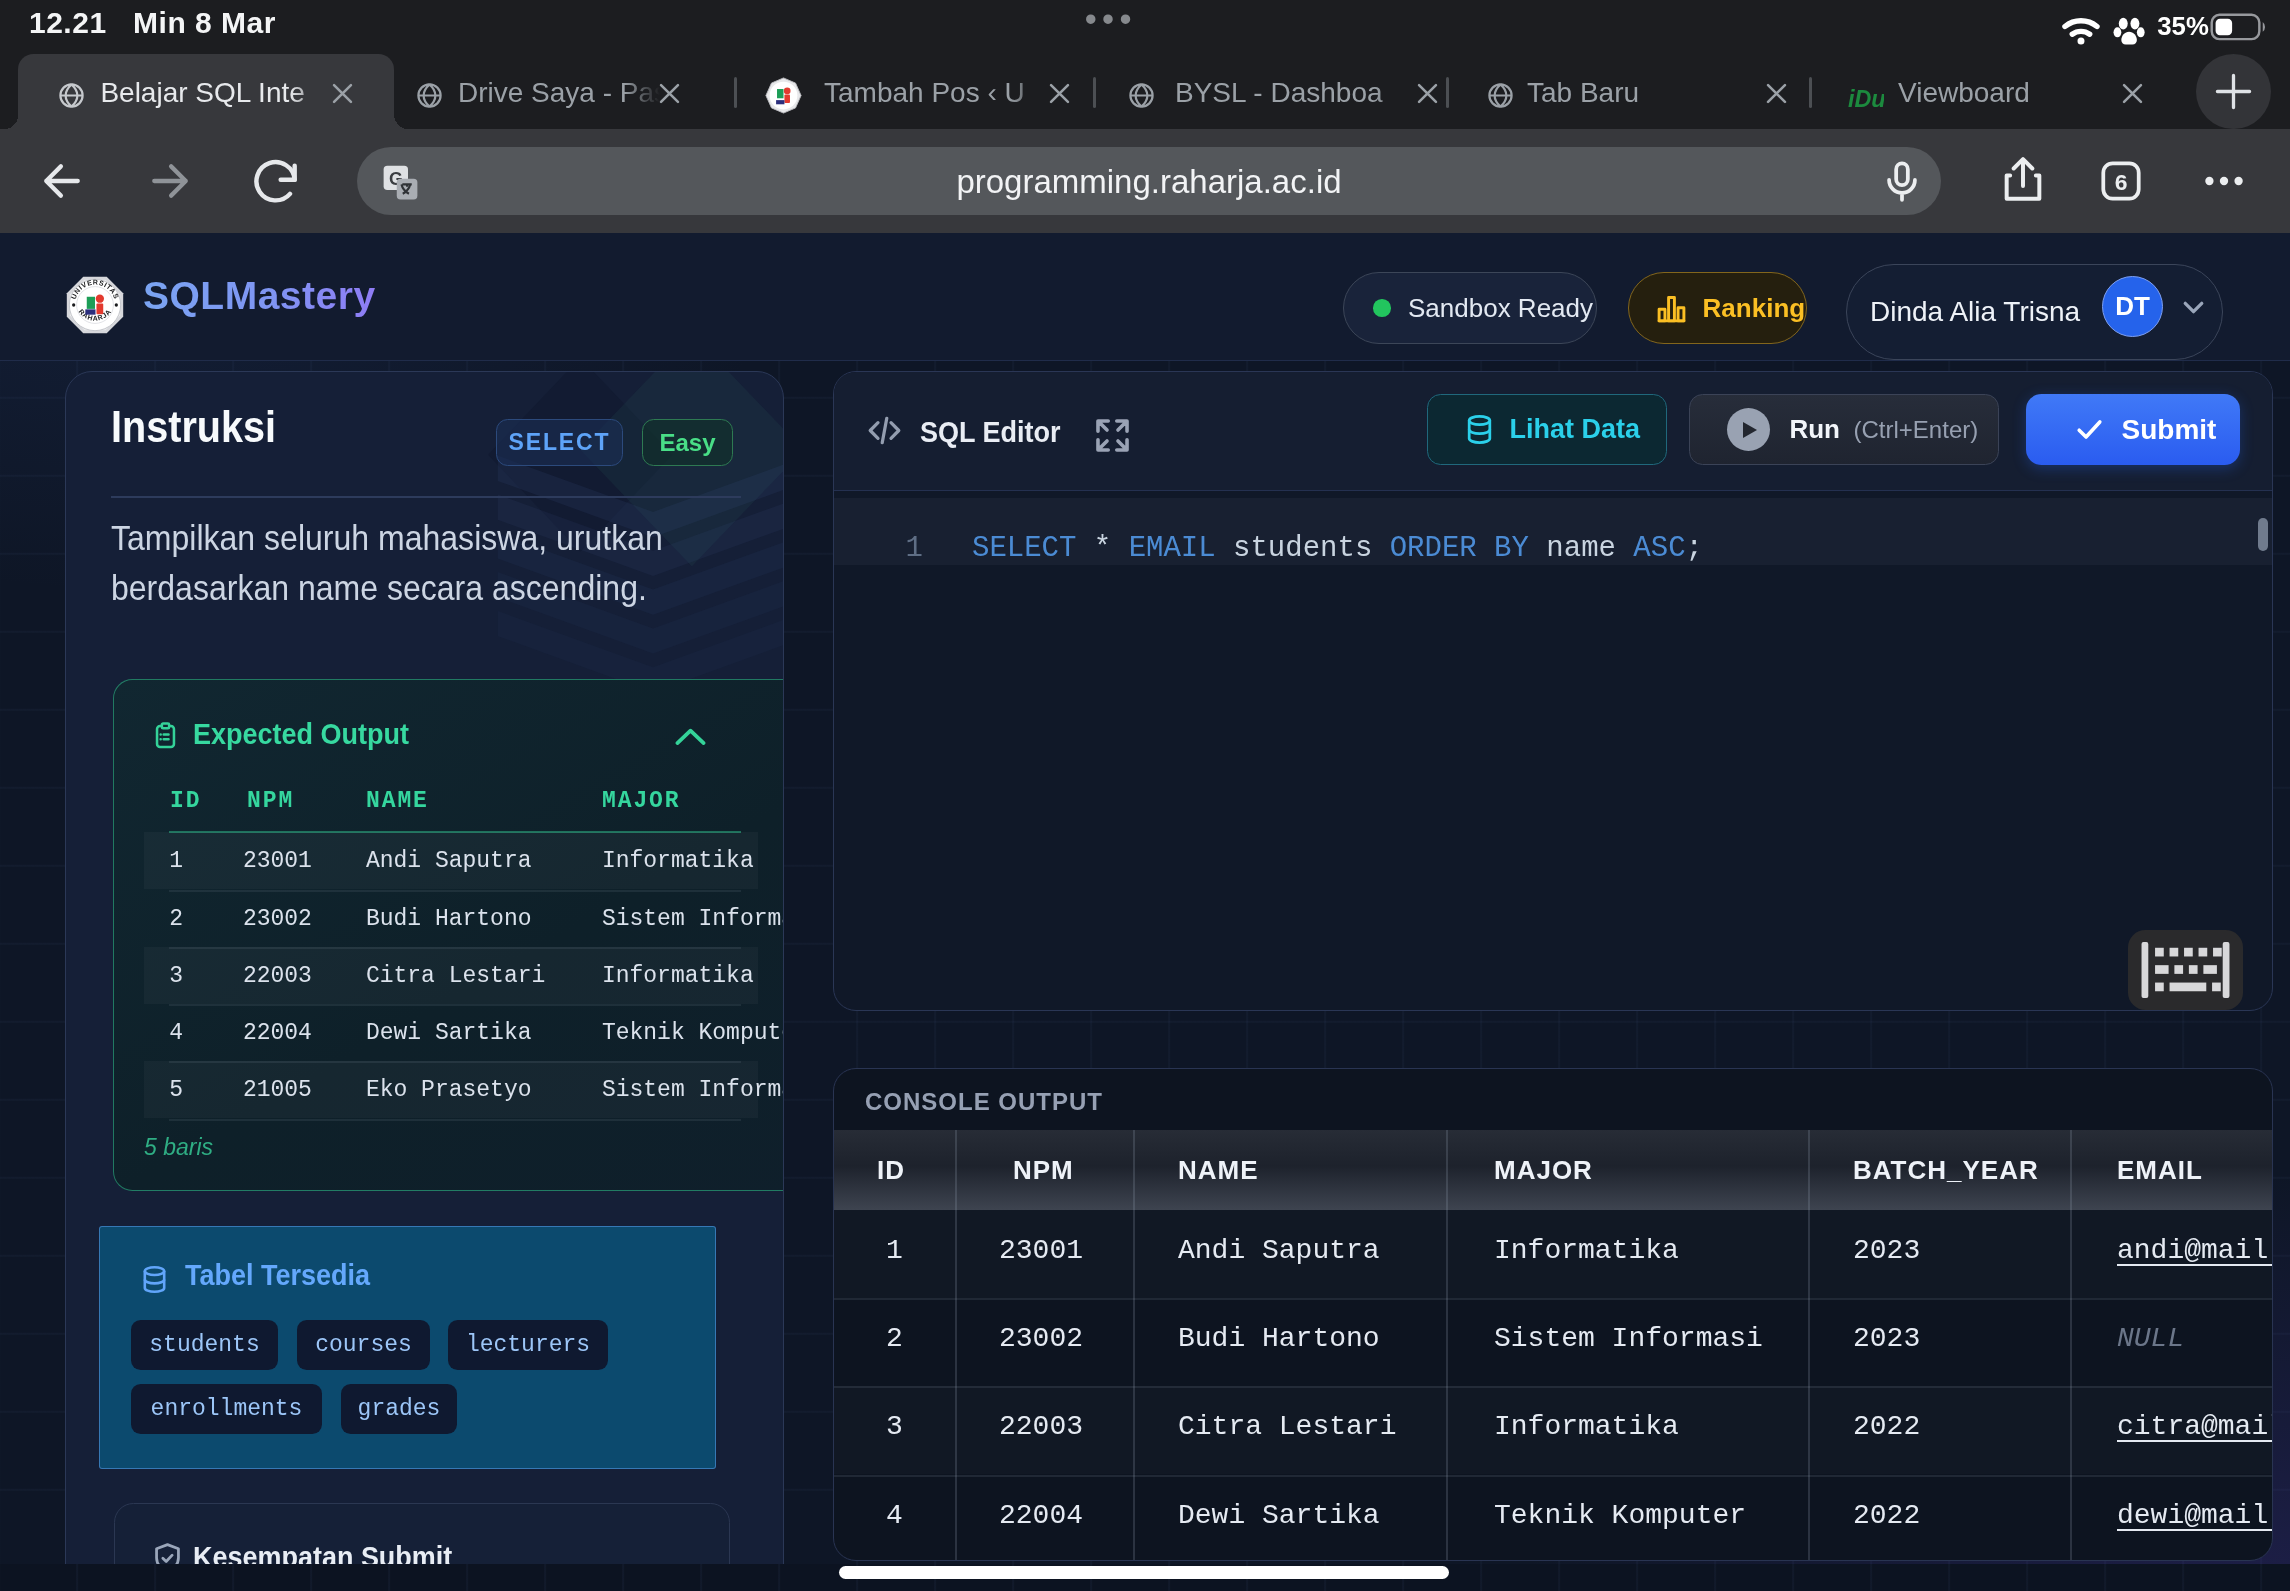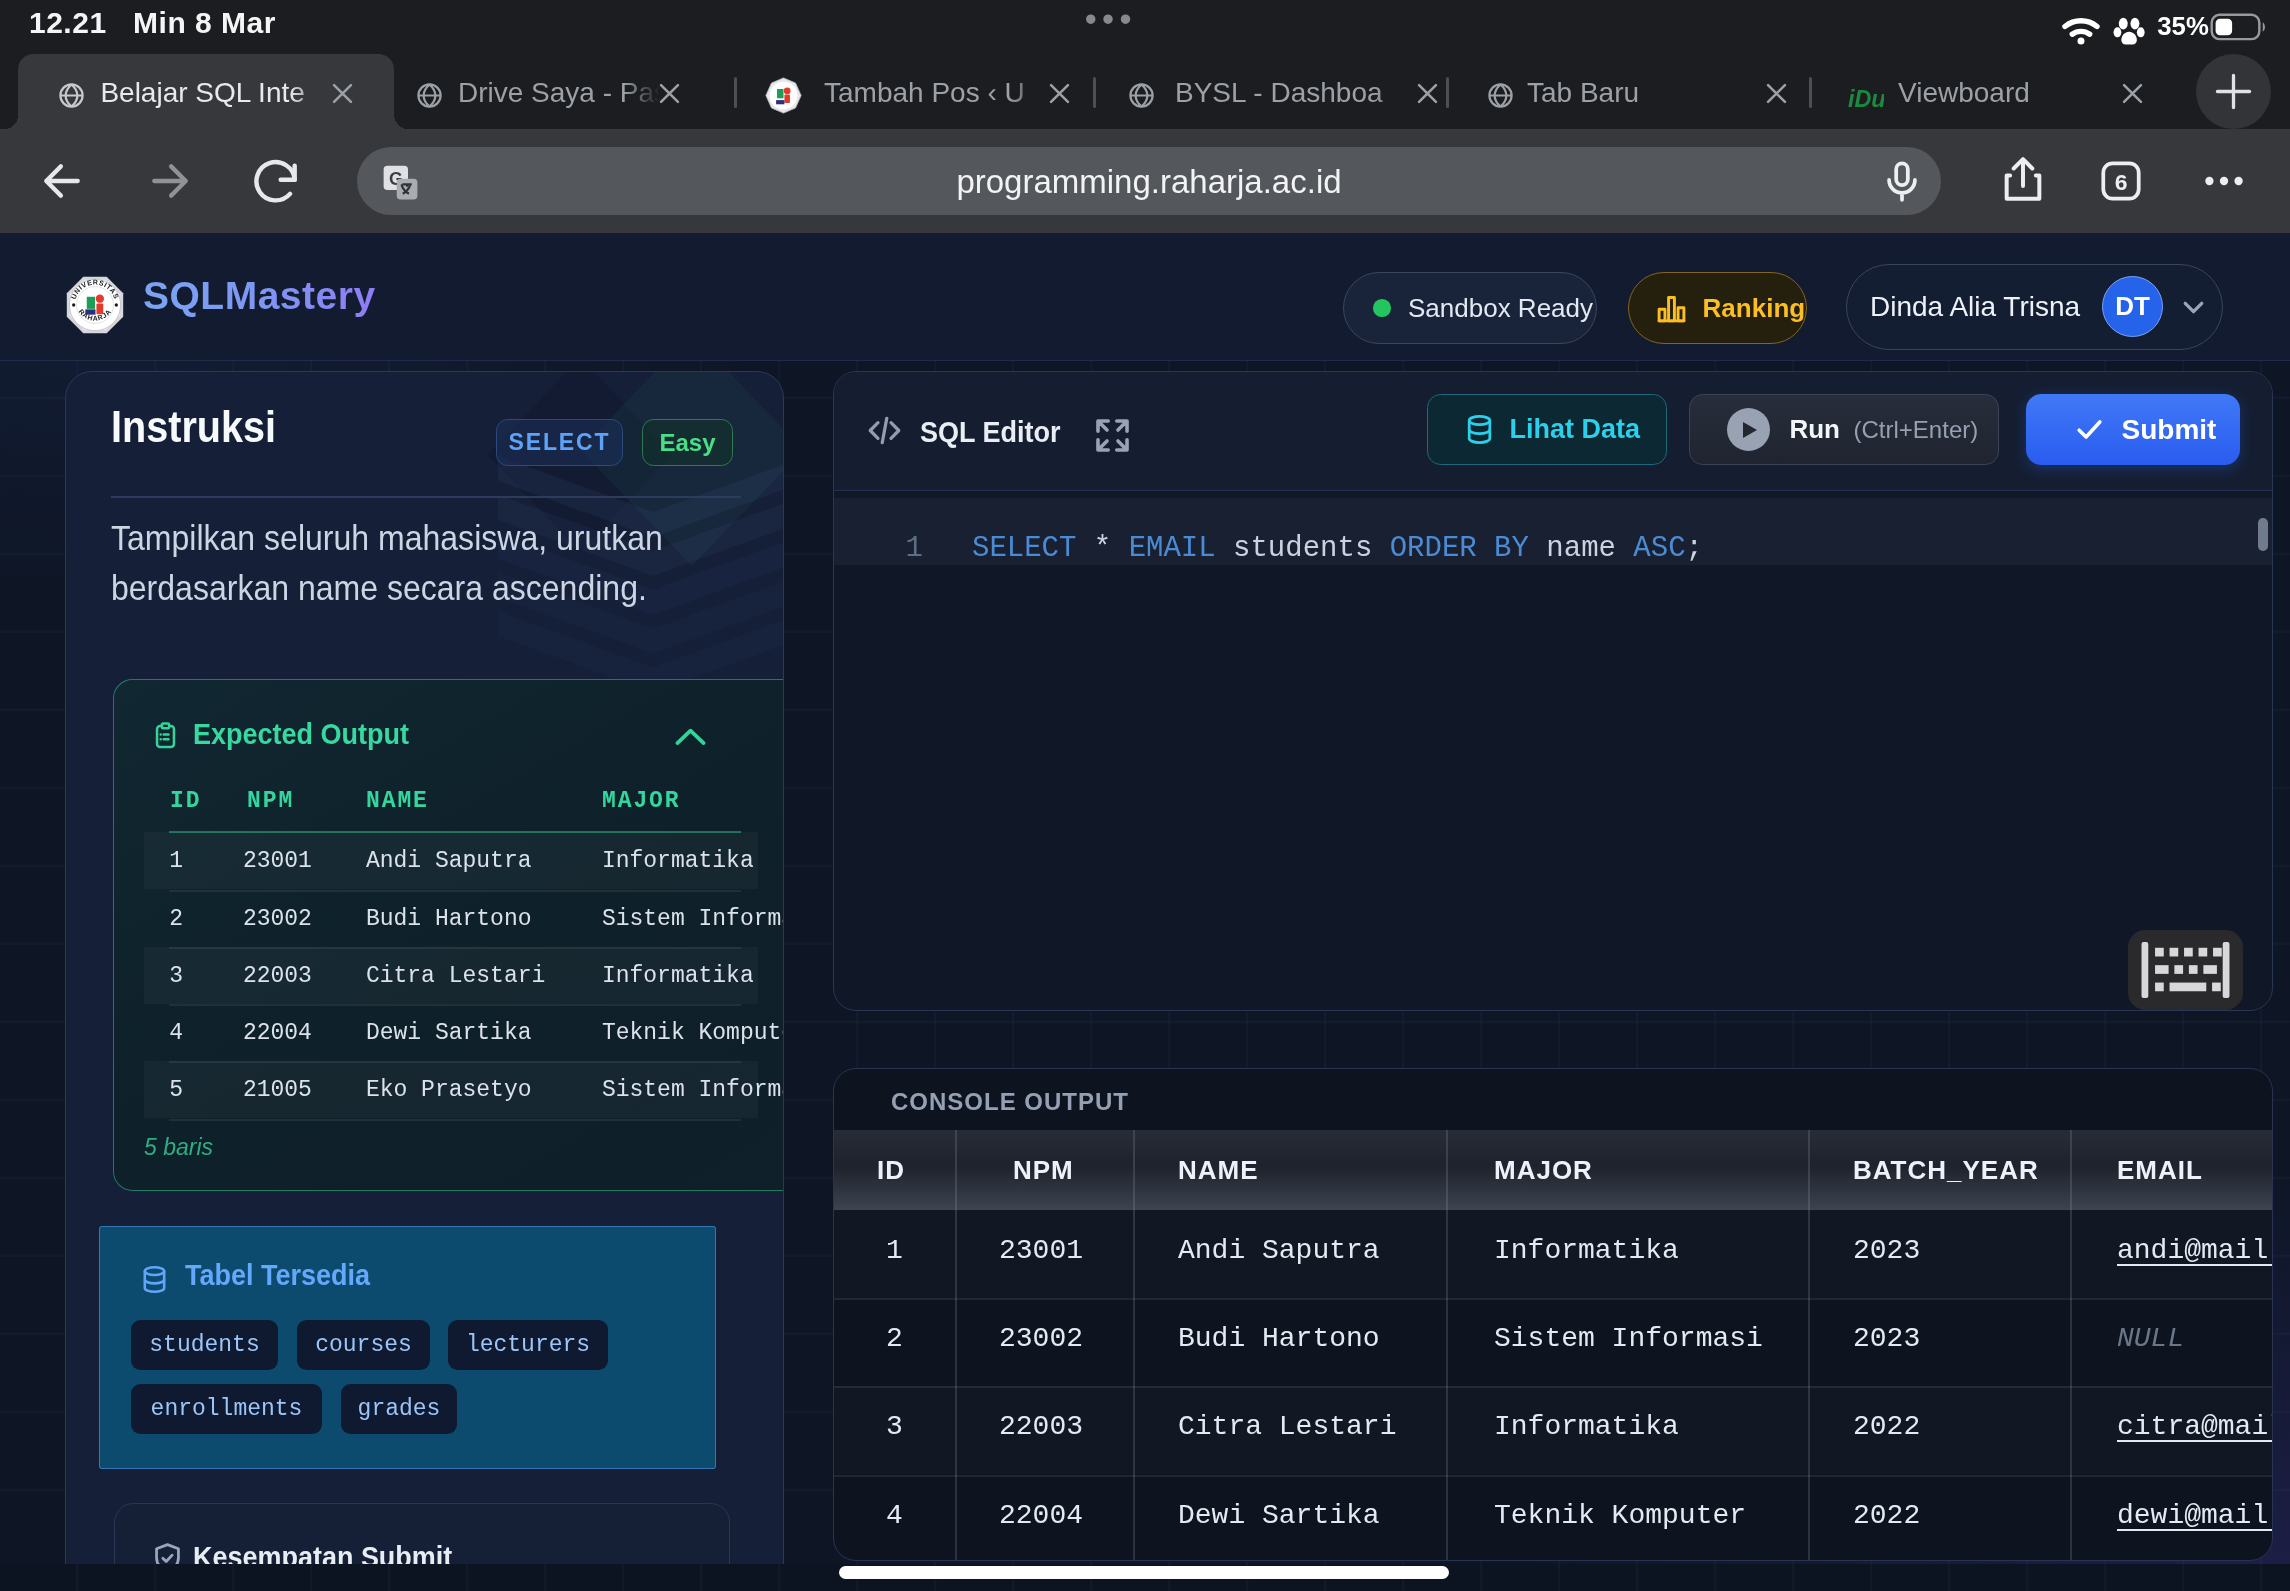--- a/index.html
+++ b/index.html
@@ -37,21 +37,21 @@
   background-size:auto,auto,78px 78px,78px 78px;
   background-position:0 0,0 0,-1.9px 7.8px,-1.9px 7.8px;
 }
 #appheader { position:absolute; left:0; top:0; width:2290px; height:128px; background:#121b2f; border-bottom:1.9px solid #202c4a; }
 #brand { position:absolute; left:143px; top:41px; font-size:39px; font-weight:800; letter-spacing:0.5px;
   background:linear-gradient(90deg,#7aa4f2 0%, #7f95f3 55%, #8f7cf5 100%);
   -webkit-background-clip:text; background-clip:text; color:transparent; }
 .pill { position:absolute; display:flex; align-items:center; border-radius:58px; }
 #pill-sandbox { left:1343px; top:39px; width:254px; height:72px; border:1.9px solid #3c4658; background:#19233a; }
 #pill-rank { left:1628px; top:39px; width:179px; height:72px; border:1.9px solid #83661c; background:#251f0e; }
-#pill-user { left:1846px; top:31px; width:377px; height:86px; border:1.9px solid #3b455a; background:#141e33; }
+#pill-user { left:1846px; top:31px; width:377px; height:96px; border:1.9px solid #3b455a; background:#141e33; }
 
 
 #leftcard { position:absolute; left:65px; top:138px; width:719px; height:1242px; background:#151f37;
   border:1.9px solid #2b3857; border-radius:27px; overflow:hidden; }
 #instr-title { position:absolute; left:45px; top:29px; font-size:45px; font-weight:800; color:#f7fafc; transform:scaleX(.88); transform-origin:0 0; }
 .badge { position:absolute; top:47px; height:47px; border-radius:11.6px; display:flex; align-items:center; justify-content:center; font-weight:700; }
 #badge-select { left:430px; width:127px; border:1.9px solid #2c4a7c; background:rgba(28,48,88,.55); color:#5ea3f8; font-size:23px; letter-spacing:1.9px; }
 #badge-easy { left:576px; width:91px; border:1.9px solid #2e7a52; background:rgba(17,48,40,.6); color:#49de87; font-size:24px; }
 #instr-div { position:absolute; left:45px; top:124px; width:630px; height:1.9px; background:#2d3b5c; }
 #instr-p { position:absolute; left:45px; top:141px; width:670px; font-size:35px; line-height:50px; color:#ccd5e3; transform:scaleX(.915); transform-origin:0 0; }
@@ -90,21 +90,21 @@
 #lnum { position:absolute; left:60px; top:39px; width:29px; color:#5f6e85; text-align:right; }
 #codetext { position:absolute; left:138px; top:39px; white-space:pre; color:#c9d4e0; }
 .kw { color:#4b8bd4; }
 #edscroll { position:absolute; right:3.9px; top:146px; width:9.7px; height:33px; background:#707b8d; border-radius:4.9px; }
 
 #kbbtn { position:absolute; left:2128px; top:697px; width:115px; height:80px; background:#2a2a2c; border-radius:17.5px; }
 
 
 #console { position:absolute; left:833px; top:835px; width:1440px; height:493px; background:#0d1420;
   border:1.9px solid #293452; border-radius:23px; overflow:hidden; }
-#ctitle { position:absolute; left:31px; top:19.4px; font-size:24px; font-weight:700; letter-spacing:1px; color:#96a0b3;margin-left:26px; }
+#ctitle { position:absolute; left:31px; top:19.4px; font-size:24px; font-weight:700; letter-spacing:1px; color:#96a0b3; }
 #chead { position:absolute; left:0; top:61px; width:100%; height:80px;
   background:linear-gradient(180deg,#272c36 0%,#1d222c 45%,#3e4450 100%); }
 .chcell { position:absolute; top:25px; font-size:26px; font-weight:700; color:#eef2f8; letter-spacing:1px; }
 .cvline { position:absolute; top:61px; width:1.9px; height:430px; background:rgba(148,163,184,.22); }
 .crow { position:absolute; left:0; width:100%; height:88px; font-family:"Liberation Mono", monospace; font-size:28px; color:#e5eaf2; }
 .crow.odd { background:rgba(255,255,255,.018); }
 .crsep { position:absolute; left:0; width:100%; height:1.9px; background:rgba(148,163,184,.14); }
 .ccell { position:absolute; top:25px; white-space:nowrap; }
 .cemail { text-decoration:underline; text-underline-offset:5.8px; }
 .cnull { font-style:italic; color:#6b7689; text-decoration:none; }

